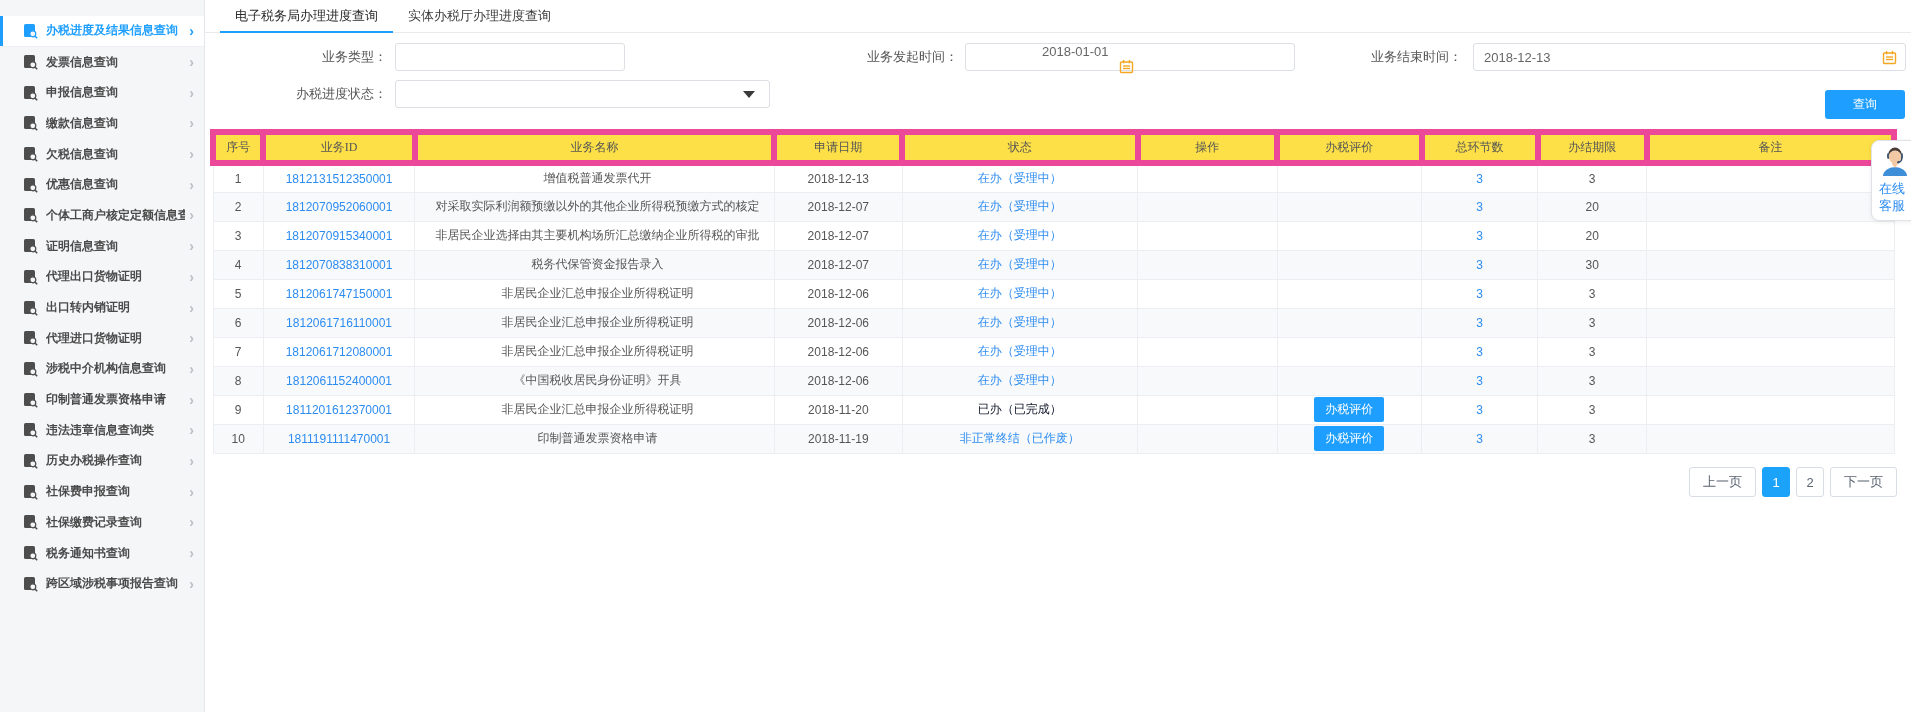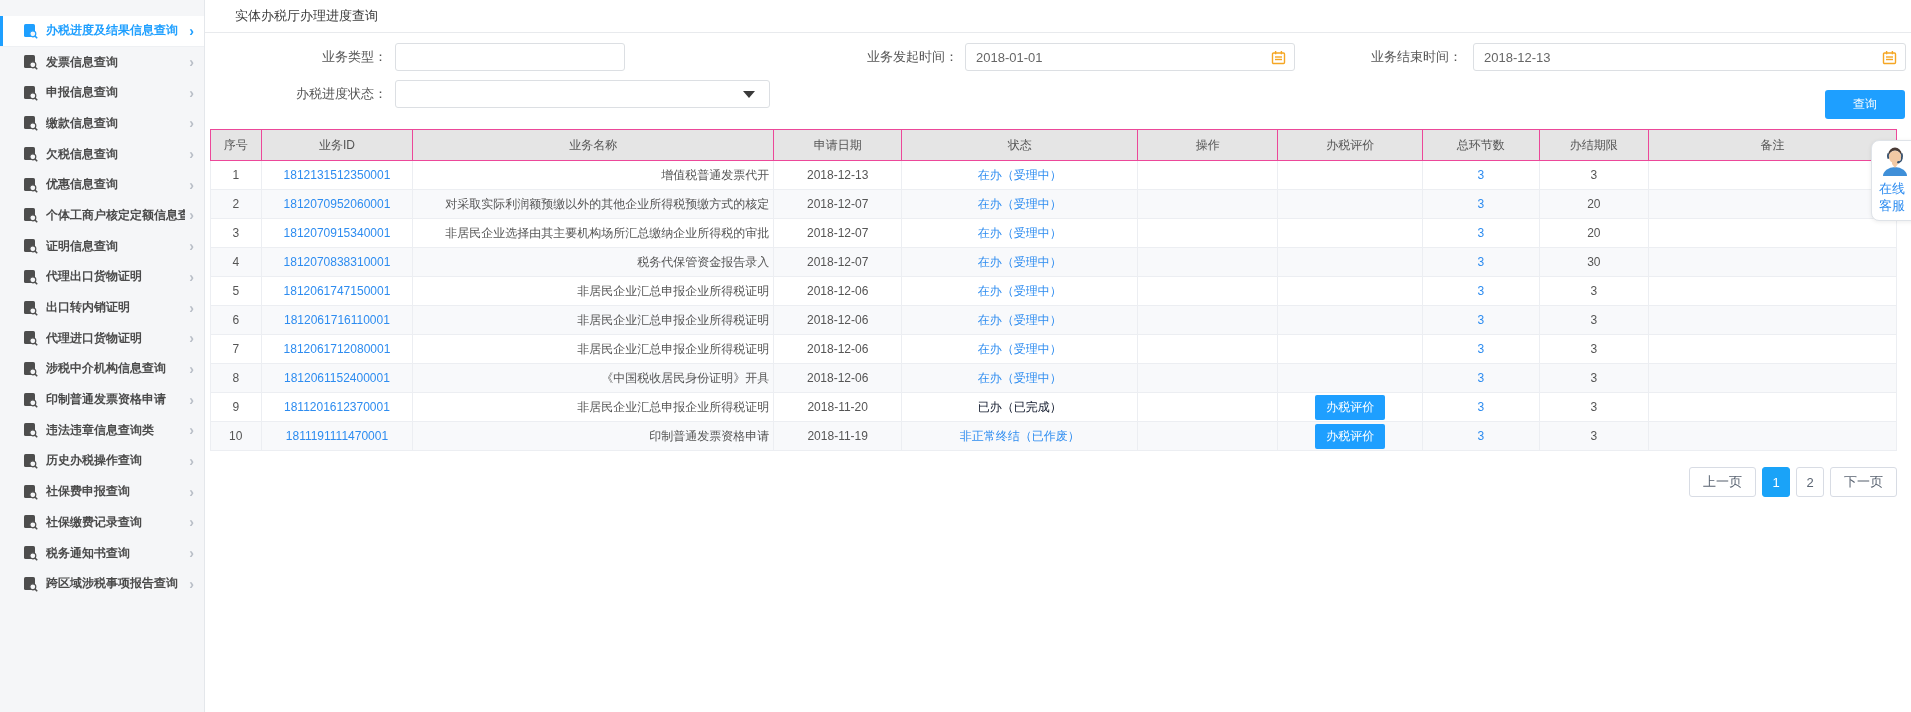--- a/index.html
+++ b/index.html
@@ -30,37 +30,37 @@
   .f-label { position:absolute; text-align:right; font-size:13px; color:#555; line-height:28px; }
   .l-type   { left:0;    width:182px; top:10px; }
   .l-start  { left:553px; width:200px; top:10px; }
   .l-end    { left:1057px; width:200px; top:10px; }
   .l-status { left:0;    width:182px; top:47px; }
   .f-input, .f-datebox, .f-selectbox {
       position:absolute; height:28px; border:1px solid #dcdfe3; border-radius:3px; background:#fff; }
   .f-input { padding:0 10px; font-size:13px; color:#666; outline:none; font-family:inherit; }
   .i-type { left:190px; width:230px; top:10px; }
   .f-datebox { display:flex; align-items:center; }
-  .d-start { left:760px; width:330px; top:10px; }
+  .d-start { left:760px; width:330px; top:10px;flex-direction:column; }
   .d-end   { left:1268px; width:433px; top:10px; }
   .f-datebox input { flex:1; border:none; outline:none; padding:0 10px; font-size:13px; color:#666; background:transparent; font-family:inherit; }
   .f-datebox .cal { flex:none; margin-right:8px; display:inline-flex; cursor:pointer; }
   .f-selectbox { left:190px; width:375px; top:47px; display:flex; align-items:center; cursor:pointer; }
   .f-selectbox input { flex:1; border:none; outline:none; padding:0 10px; font-size:13px; color:#666; background:transparent; font-family:inherit; }
   .caret { flex:none; margin-right:14px; width:0; height:0; border-left:6px solid transparent; border-right:6px solid transparent; border-top:7px solid #3a3a3a; }
   .search-btn { position:absolute; right:6px; top:57px; width:80px; height:29px; background:#1e9fff; color:#fff;
                 border:none; border-radius:3px; font-size:12px; cursor:pointer; font-family:inherit; }
 
   
   .table-wrap { position:absolute; left:5px; right:14px; top:129px; }
   table { width:100%; border-collapse:collapse; table-layout:fixed; }
-  th { background:#e5e5e5; color:#555; font-weight:normal; font-size:12px; height:31px; border:1px solid #ec4899; }
+  th { background:#fde047; color:#555; font-weight:normal; font-size:12px; height:31px; border:6px solid #ec4899;font-family:Liberation Serif, serif; }
   td { font-size:12px; color:#555; height:29px; border:1px solid #eceef2; text-align:center; padding:0 4px; }
   tbody tr:nth-child(even) { background:#f8f9fb; }
-  td.c-name { text-align:right; padding-left:10px; white-space:nowrap; overflow:hidden; }
+  td.c-name { text-align:center; padding-left:10px; white-space:nowrap; overflow:hidden; }
   .col-seq{width:3%;} .col-id{width:9%;} .col-name{width:21.4%;} .col-date{width:7.6%;}
   .col-status{width:14%;} .col-op{width:8.3%;} .col-eval{width:8.6%;} .col-links{width:6.9%;}
   .col-deadline{width:6.5%;} .col-remark{width:14.7%;}
   a.blue-link { color:#2d8cf0; text-decoration:none; cursor:pointer; }
   .c-status span { color:#2d8cf0; }
   .c-status[data-st="completed"] span { color:#0f172a; }
   .eval-btn { background:#1e9fff; color:#fff; border:none; border-radius:2px; font-size:12px;
               padding:4px 11px; cursor:pointer; font-family:inherit; }
 
   
@@ -289,20 +289,21 @@
           </svg>
         </span>
         <span class="s-label">跨区域涉税事项报告查询</span>
         <span class="s-chev">›</span>
       </div>
   </aside>
 
   <main class="main">
 
     <div class="tabbar">
+      <div class="tab active">电子税务局办理进度查询</div>
       <div class="tab">实体办税厅办理进度查询</div>
     </div>
 
     <div class="filters">
       <label class="f-label l-type">业务类型：</label>
       <input class="f-input i-type" type="text" value="" style="">
 
       <label class="f-label l-start">业务发起时间：</label>
       <div class="f-datebox d-start">
         <input type="text" value="2018-01-01" style="">

